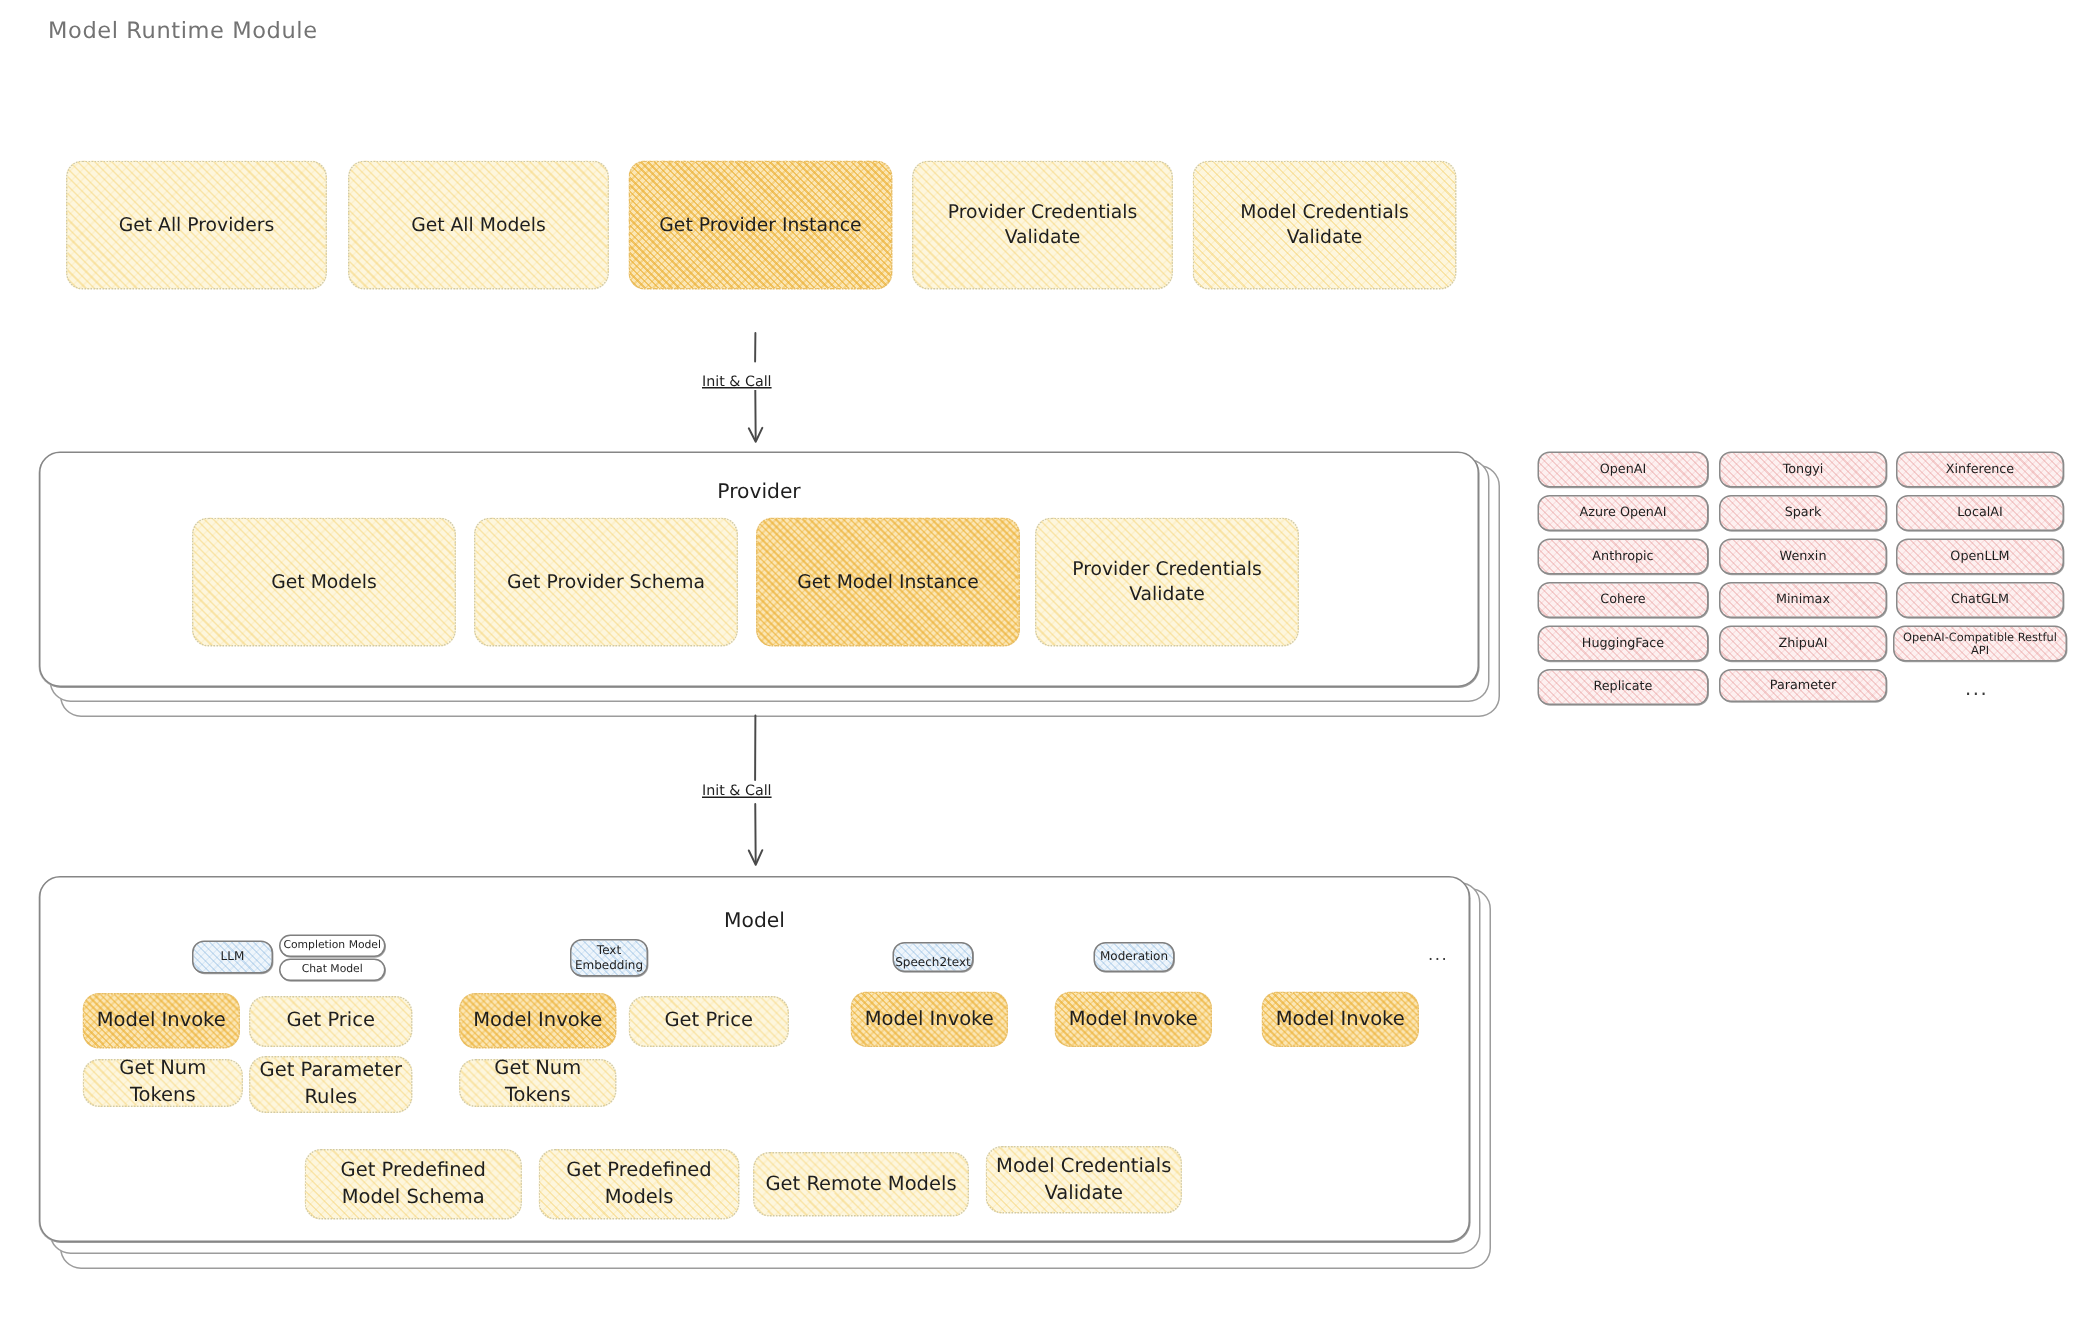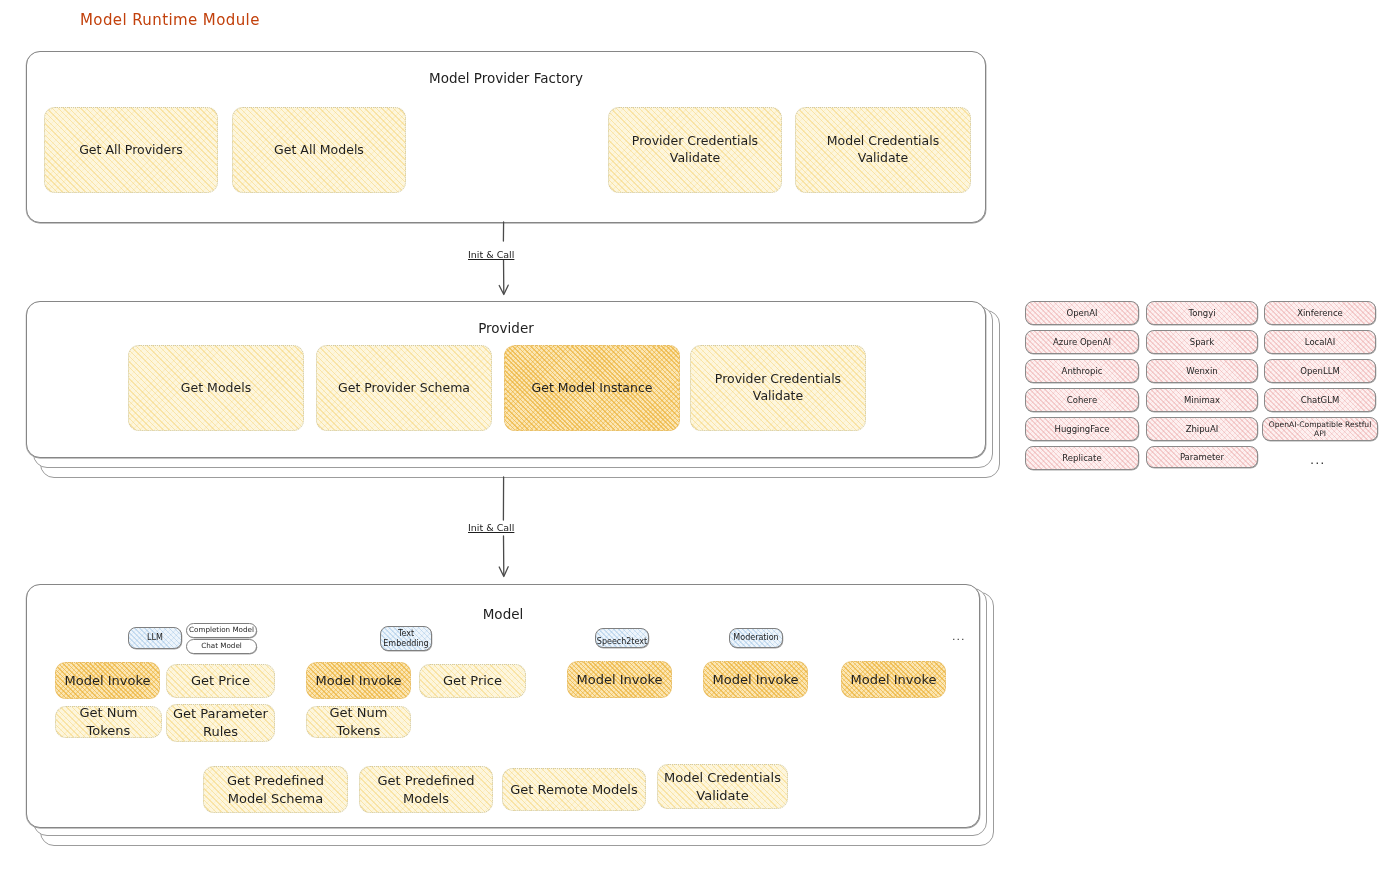--- a/index.html
+++ b/index.html
@@ -26,23 +26,22 @@
     position:absolute;
     background:#ffffff;
     border:1.2px solid #9c9c9c;
     border-radius:14px;
   }
 
   .title{
     position:absolute;
     font-size:15px;
     letter-spacing:.4px;
-    color:#c2410c;
+    color:#737373;
     white-space:nowrap;
-    margin-left:48px;
   }
   .panel-title{
     position:absolute;
     left:0;right:0;
     text-align:center;
     font-size:13.5px;
     color:#1e1e1e;
     white-space:nowrap;
   }
 
@@ -131,29 +130,29 @@
     letter-spacing:1px;
   }
 </style>
 </head>
 <body>
 
 <div class="canvas">
 
   <div class="title" style="left:32px;top:11px;">Model Runtime Module</div>
 
-  <div class="sketch-panel" style="left:26px;top:51px;width:958px;height:170px;">
-    <div class="panel-title" style="top:18px;">Model Provider Factory</div>
-  </div>
 
   <div class="node" style="left:44px;top:107px;width:174px;height:86px;">
       <span>Get All Providers</span>
     </div>
   <div class="node" style="left:232px;top:107px;width:174px;height:86px;">
       <span>Get All Models</span>
+    </div>
+  <div class="node hl" style="left:419px;top:107px;width:176px;height:86px;">
+      <span>Get Provider Instance</span>
     </div>
   <div class="node" style="left:608px;top:107px;width:174px;height:86px;">
       <span>Provider Credentials Validate</span>
     </div>
   <div class="node" style="left:795px;top:107px;width:176px;height:86px;">
       <span>Model Credentials Validate</span>
     </div>
 
   <div class="arrow-wrap" style="left:470px;top:221px;width:70px;height:82px;">
     <svg width="70" height="82" viewBox="0 0 70 82">

